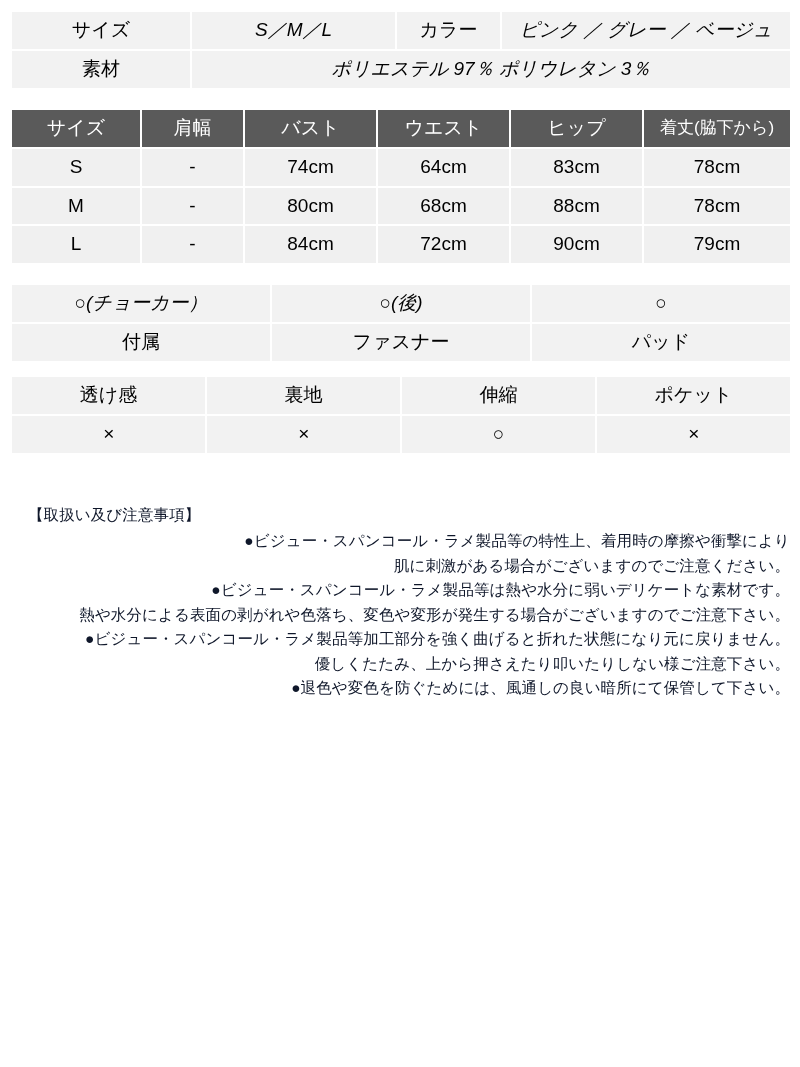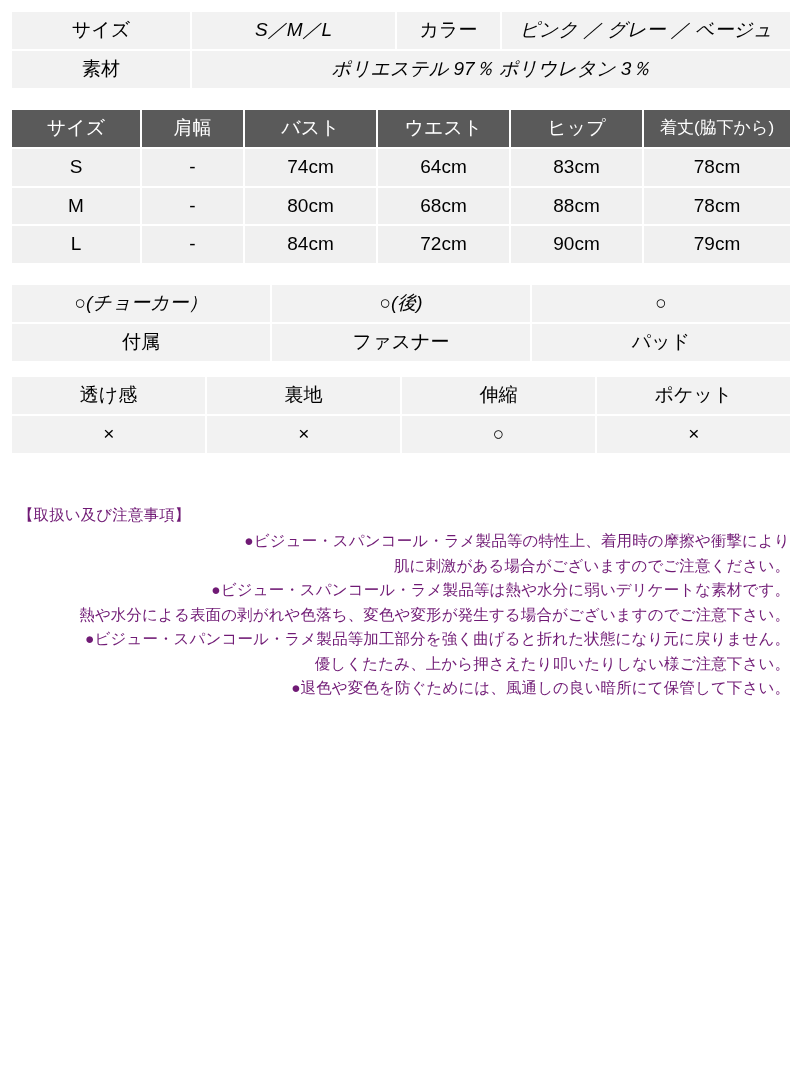--- a/index.html
+++ b/index.html
@@ -59,24 +59,24 @@
     color: #ffffff;
   }
   table.sizes td.cell {
     background: #f0f0f0;
   }
   table.sizes td.small {
     font-size: 17px;
   }
 
   .notes {
-    margin: 48px 0 0 8px;
+    margin: 48px 0 0 18px;
     font-size: 15.5px;
     line-height: 1.58;
-    color: #701a75;
+    color: #0f172a;
     letter-spacing: 0.1px;
   }
   .notes .title {
     font-size: 15.5px;
     margin-bottom: 2px;
   }
   .notes p {
     margin: 0;
     white-space: pre-wrap;
     text-align: right;

